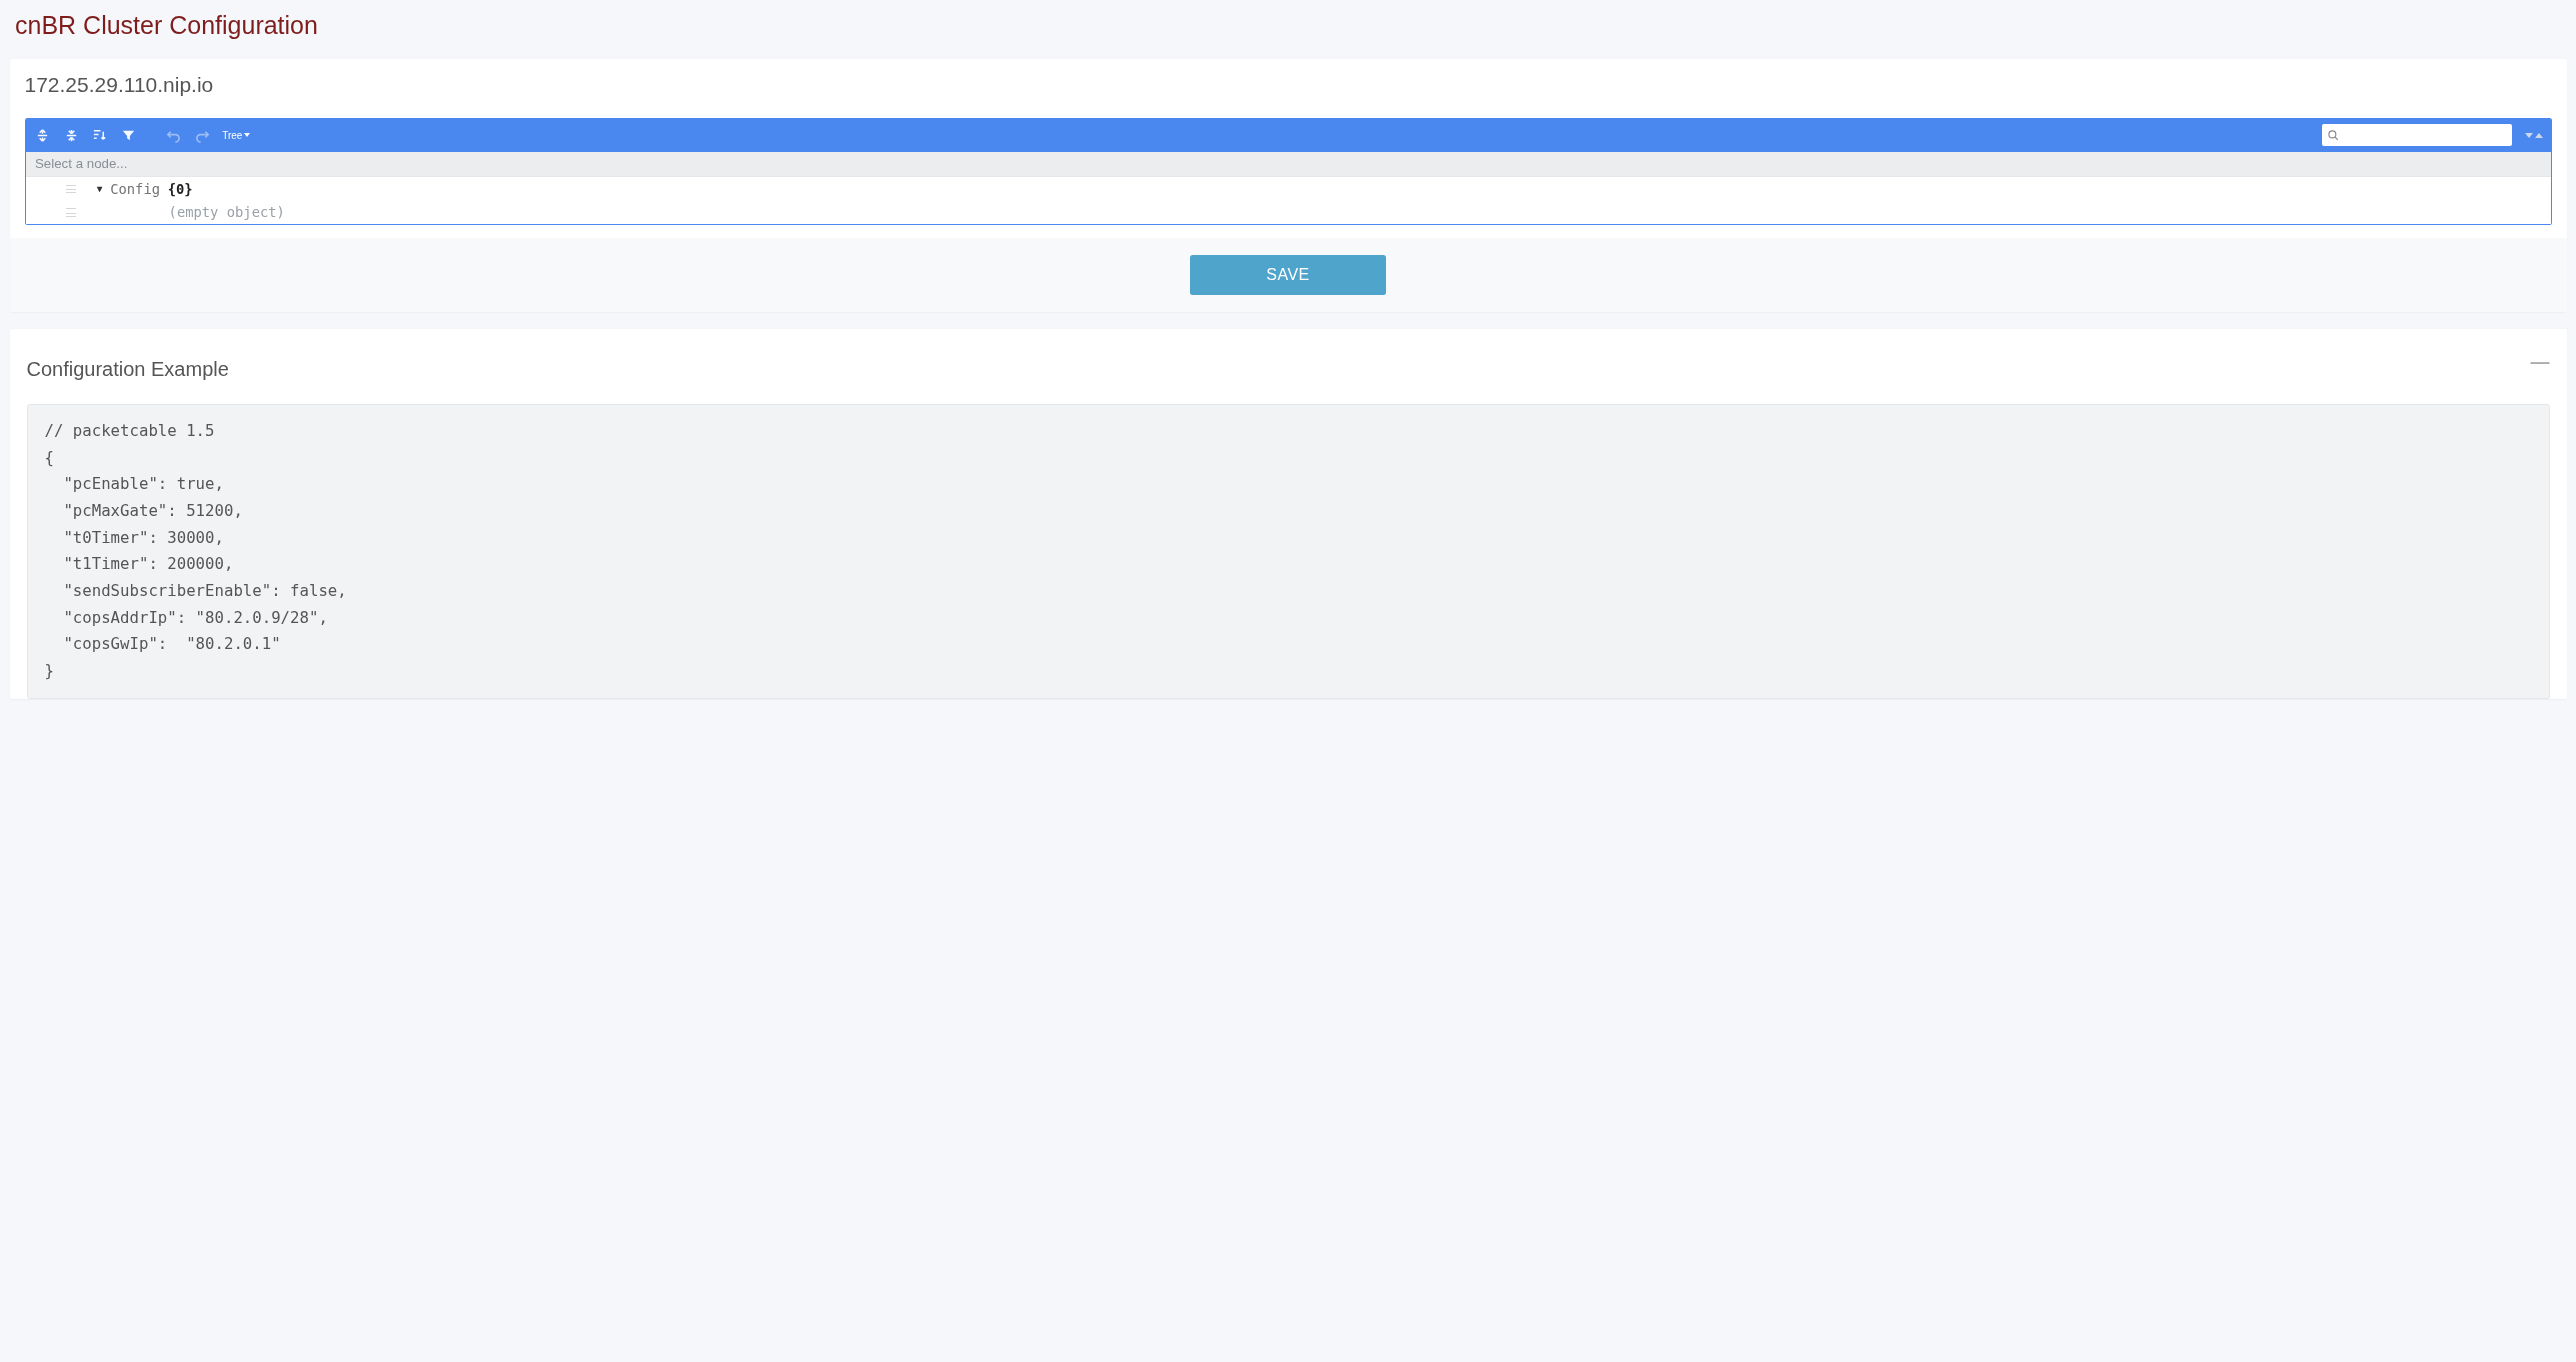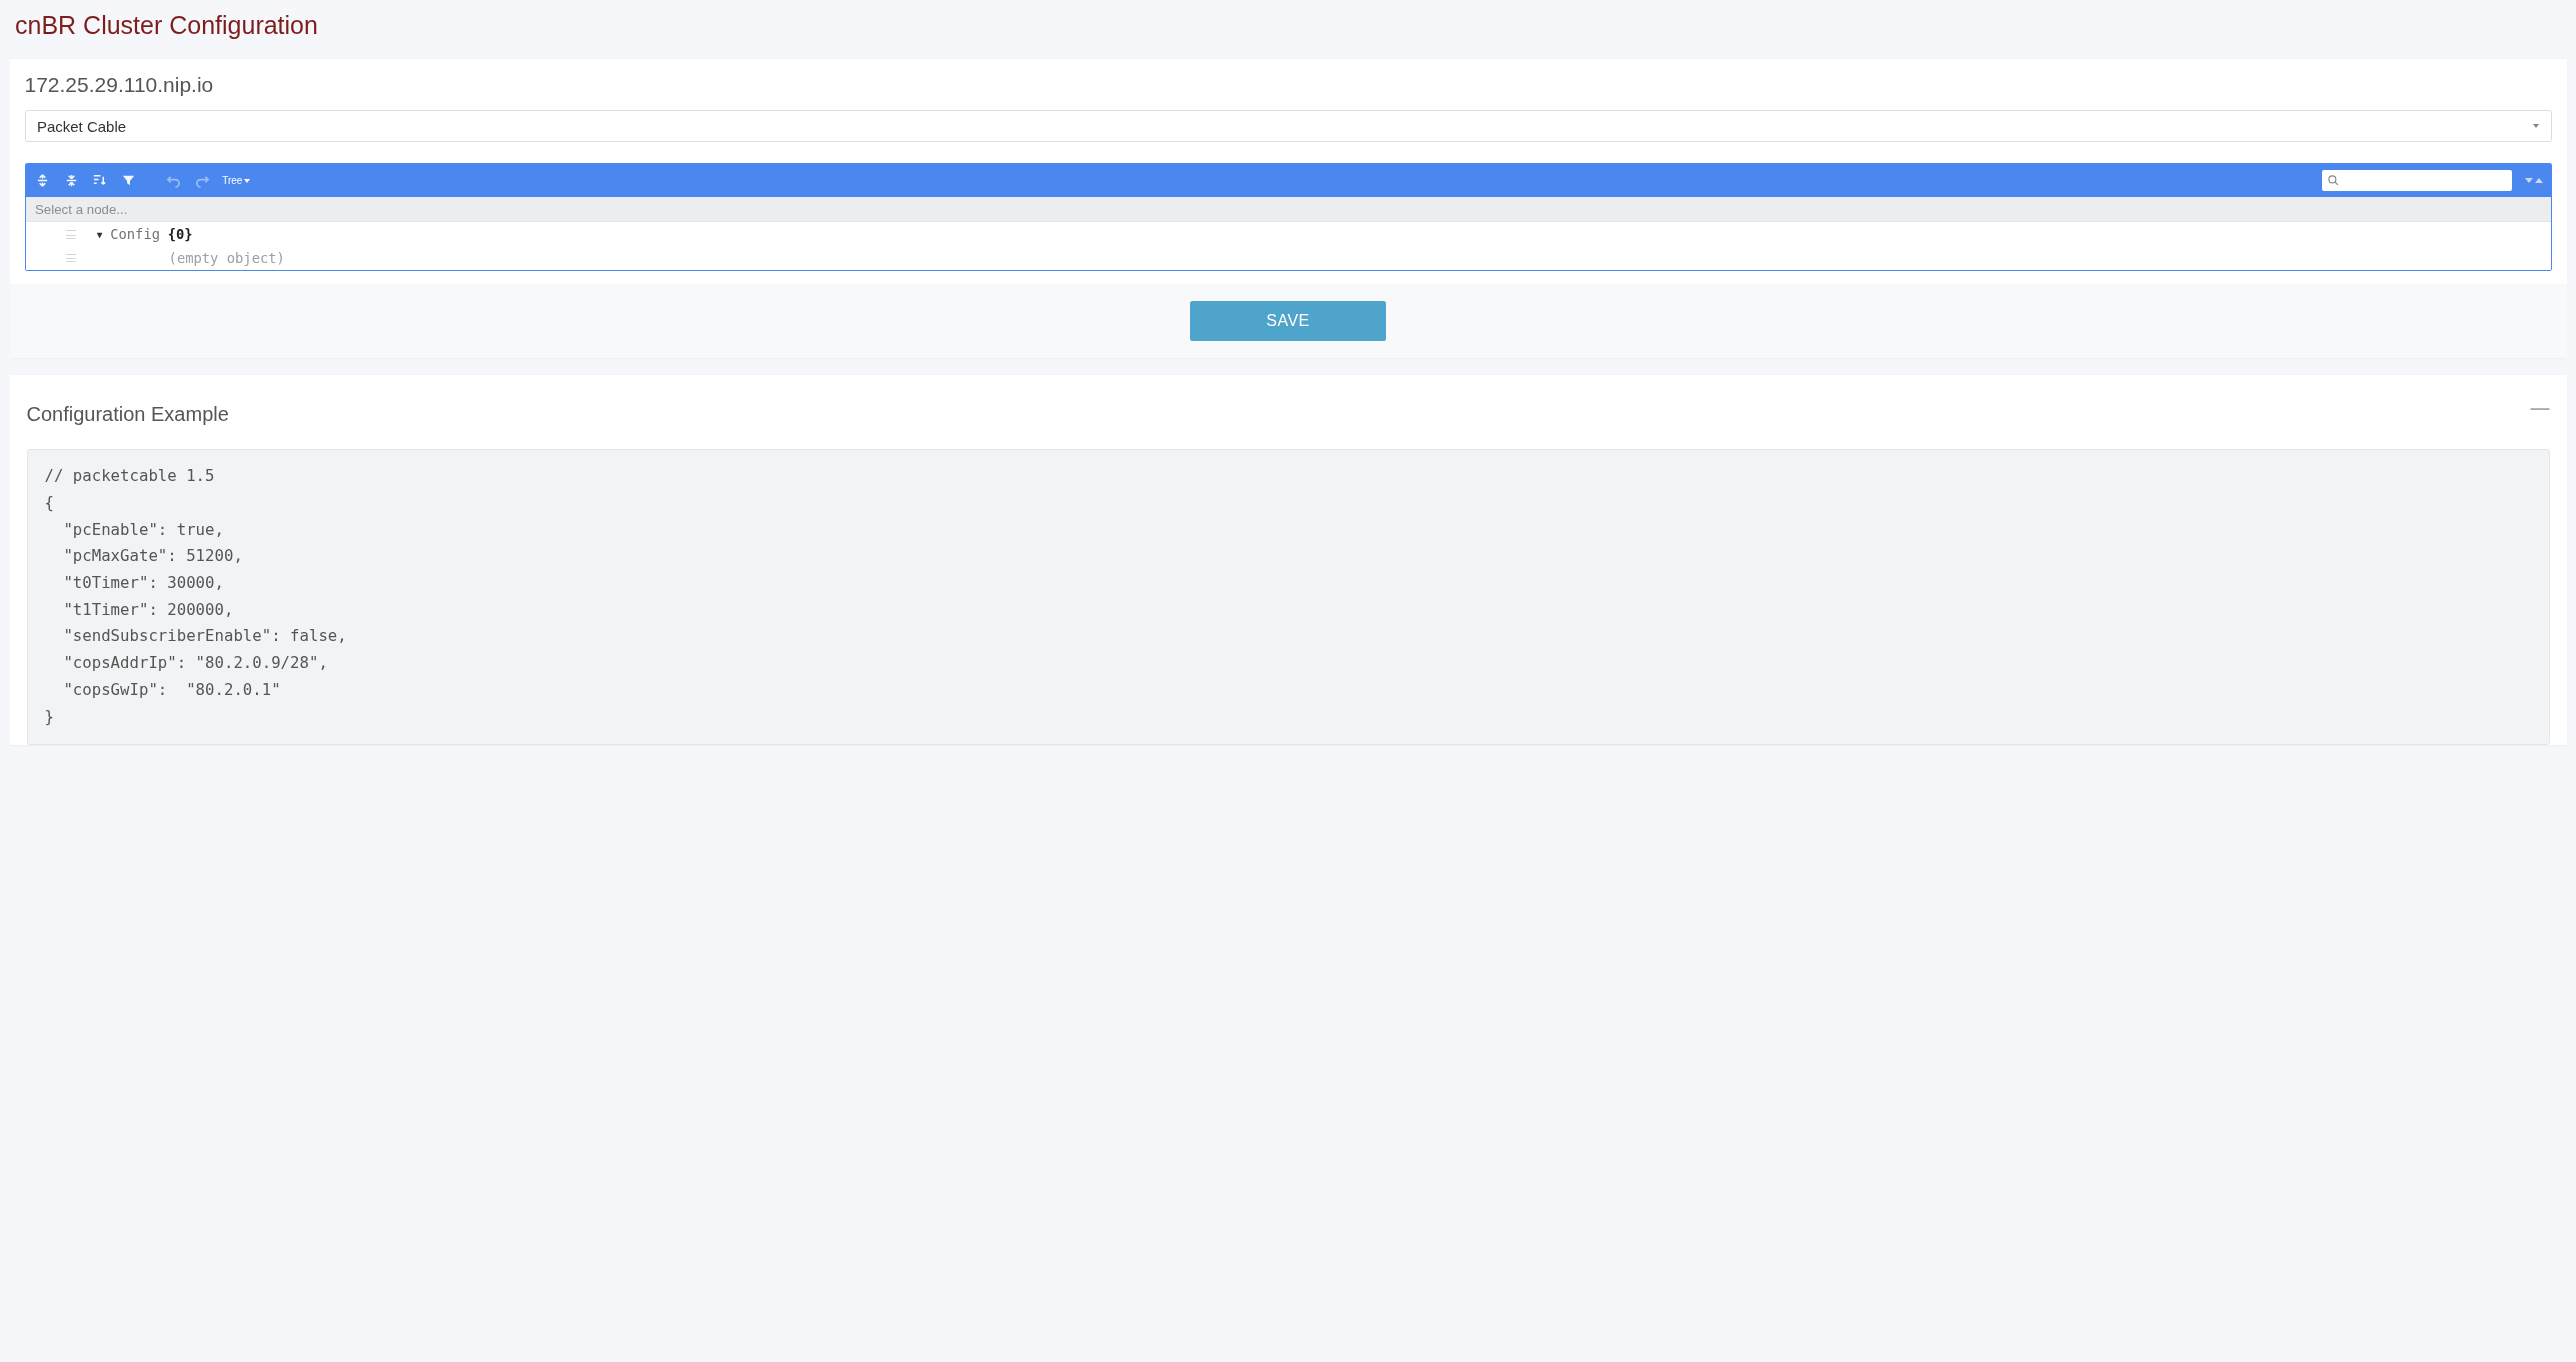--- a/index.html
+++ b/index.html
@@ -224,26 +224,20 @@
 </style>
 </head>
 <body>
 
 <div class="page-title">cnBR Cluster Configuration</div>
 
 <div class="panel">
   <div class="panel-inner">
     <div class="host-title">172.25.29.110.nip.io</div>
 
-    <div class="select-row">
-      <div class="select-box">
-        <span>Packet Cable</span>
-        <span class="select-caret"></span>
-      </div>
-    </div>
 
     <div class="editor-wrap">
       <div class="editor-toolbar">
         <span class="tb-icon">
           <svg viewBox="0 0 16 16" fill="none" stroke="#fff" stroke-width="1.6">
             <path d="M8 2 L5 5 M8 2 L11 5 M8 2 L8 6"></path>
             <path d="M3 8 L13 8"></path>
             <path d="M8 14 L5 11 M8 14 L11 11 M8 14 L8 10"></path>
           </svg>
         </span>

